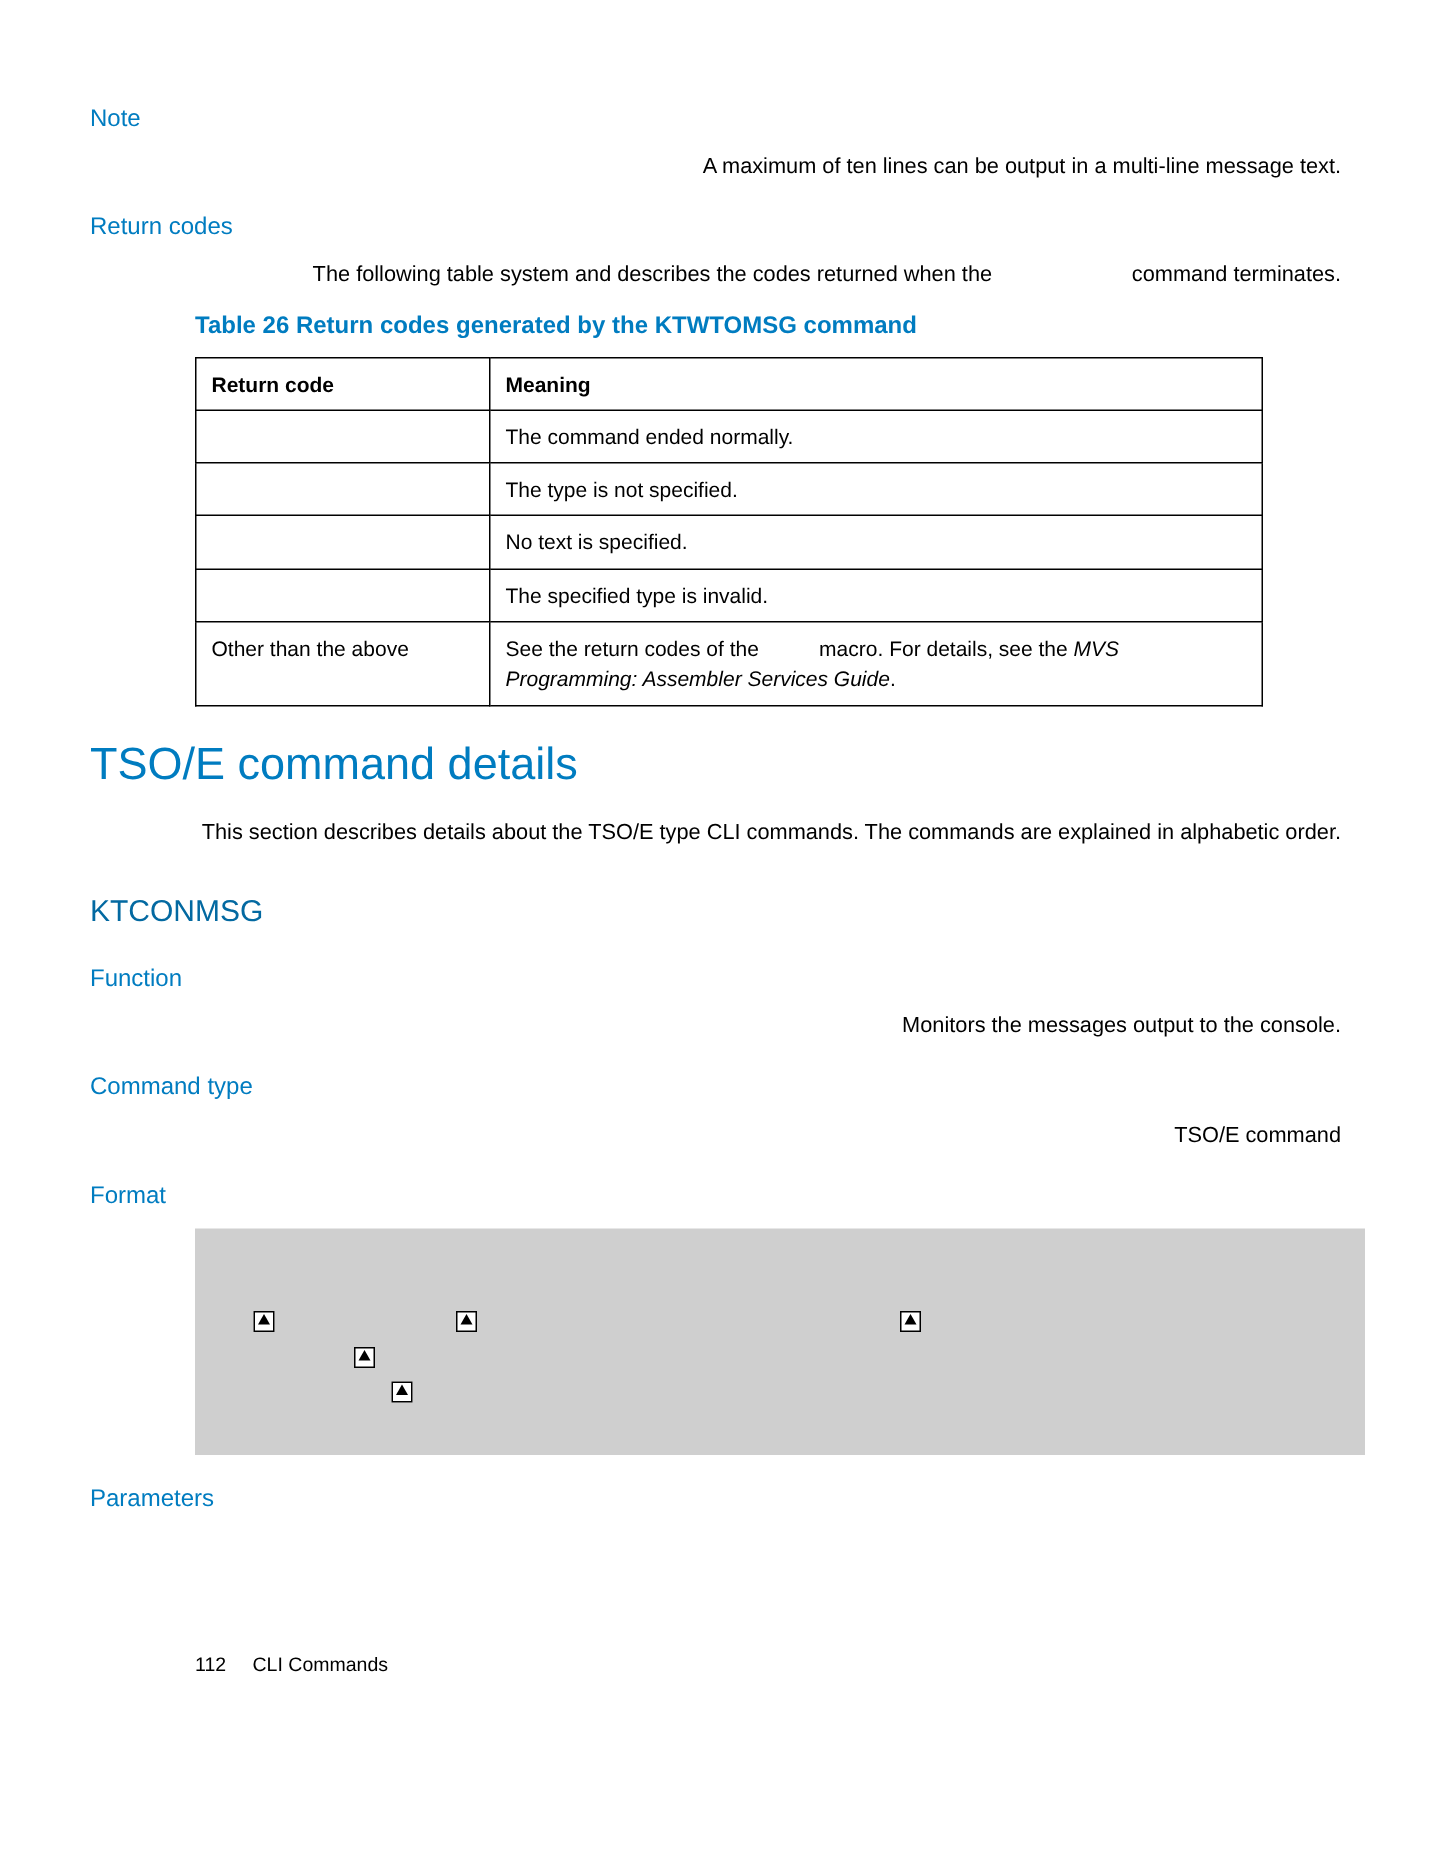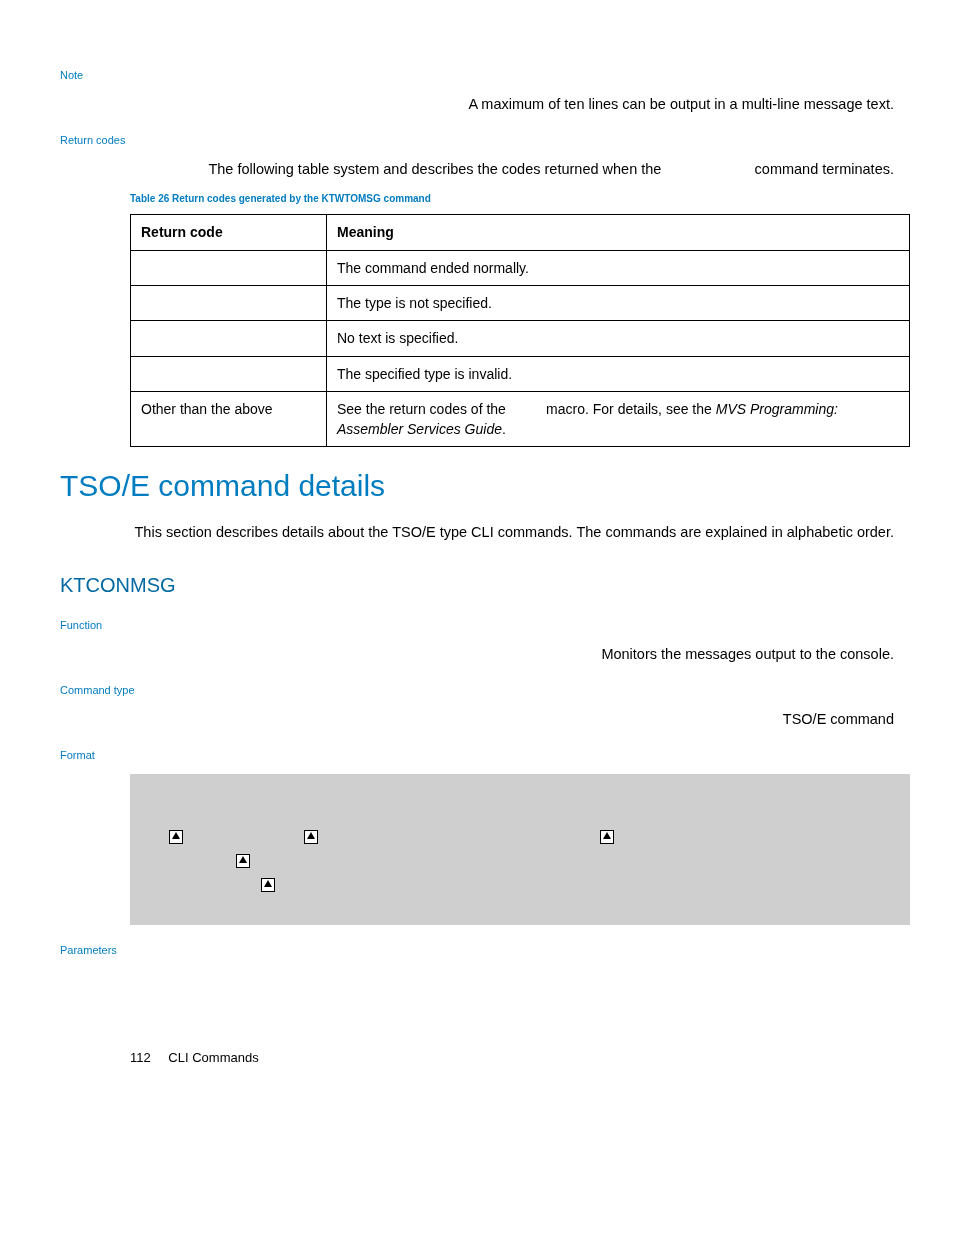--- a/index.html
+++ b/index.html
@@ -5,21 +5,21 @@
   body {
     font-family: Arial, Helvetica, sans-serif;
     font-size: 14.5px;
     color: #000;
     margin: 0;
     padding: 50px 60px 40px 60px;
     line-height: 1.45;
   }
   .heading-blue-small {
     color: #007cc0;
-    font-size: 11px;
+    font-size: 16px;
     font-weight: normal;
     margin-top: 18px;
     margin-bottom: 10px;
   }
   .heading-blue-med {
     color: #0369a1;
     font-size: 20px;
     font-weight: normal;
     margin-top: 28px;
     margin-bottom: 8px;
@@ -33,29 +33,29 @@
   }
   .body-text {
     margin-left: 70px;
     margin-top: 6px;
     margin-bottom: 6px;
     text-align: right;
   }
   .table-caption {
     color: #007cc0;
     font-weight: bold;
-    font-size: 10px;
+    font-size: 16px;
     margin-left: 70px;
     margin-top: 12px;
     margin-bottom: 8px;
   }
   table.rc {
     border-collapse: collapse;
     margin-left: 70px;
-    width: 780px;
+    width: 712px;
   }
   table.rc th, table.rc td {
     border: 1px solid #000;
     padding: 7px 10px;
     text-align: left;
     vertical-align: top;
     font-size: 14px;
   }
   table.rc th {
     font-weight: bold;

